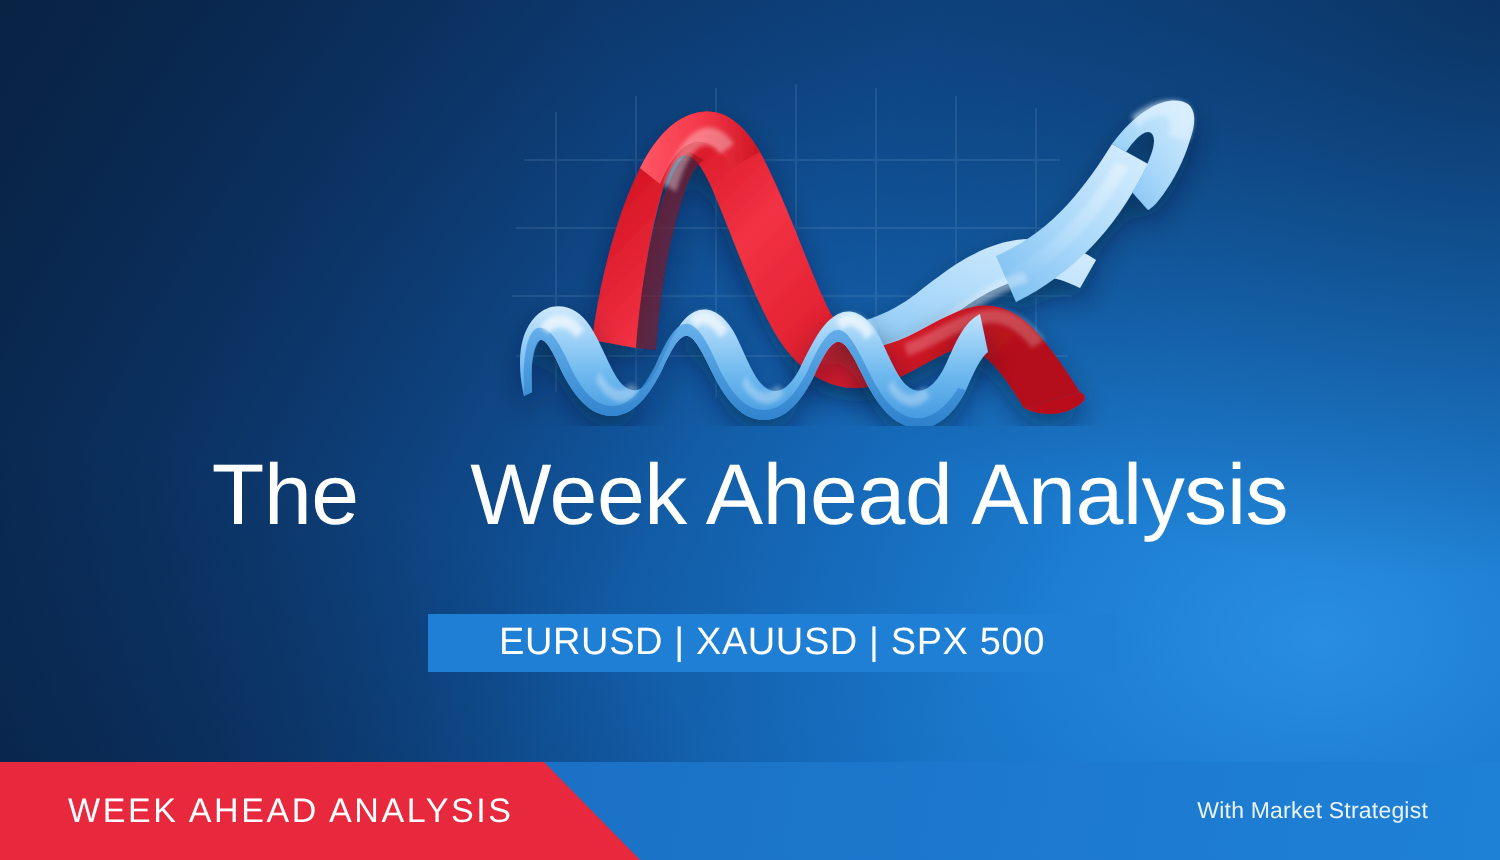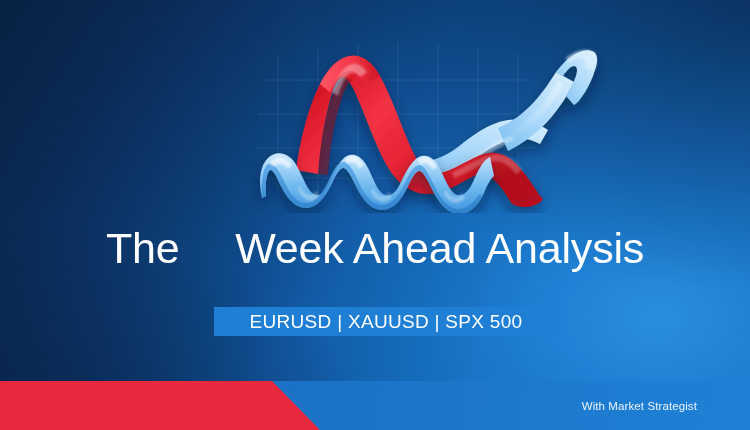--- a/index.html
+++ b/index.html
@@ -130,21 +130,21 @@
     display: flex;
     align-items: center;
     color: #ffffff;
     font-size: 17px;
     font-weight: 400;
     letter-spacing: 1.3px;
     white-space: nowrap;
   }
   .footer-right {
     position: absolute;
-    right: 53px;
+    right: 36px;
     top: 0;
     height: 49px;
     display: flex;
     align-items: center;
     gap: 27px;
     white-space: nowrap;
   }
   .footer-with {
     color: #eaf3fc;
     font-size: 11.5px;
@@ -429,18 +429,19 @@
     <span class="light">The </span><span class="bold">Week Ahead</span><span class="light"> Analysis</span>
   </div>
 
   <div class="badge">
     <span class="badge-text">EURUSD | XAUUSD | SPX 500</span>
   </div>
 
   <div class="footer">
     <div class="footer-bg"></div>
     <div class="footer-red"></div>
+    <div class="footer-left-text">WEEK AHEAD ANALYSIS</div>
     <div class="footer-right">
       <span class="footer-with">With Market Strategist</span>
     </div>
   </div>
 
 </div>
 
 </body></html>

